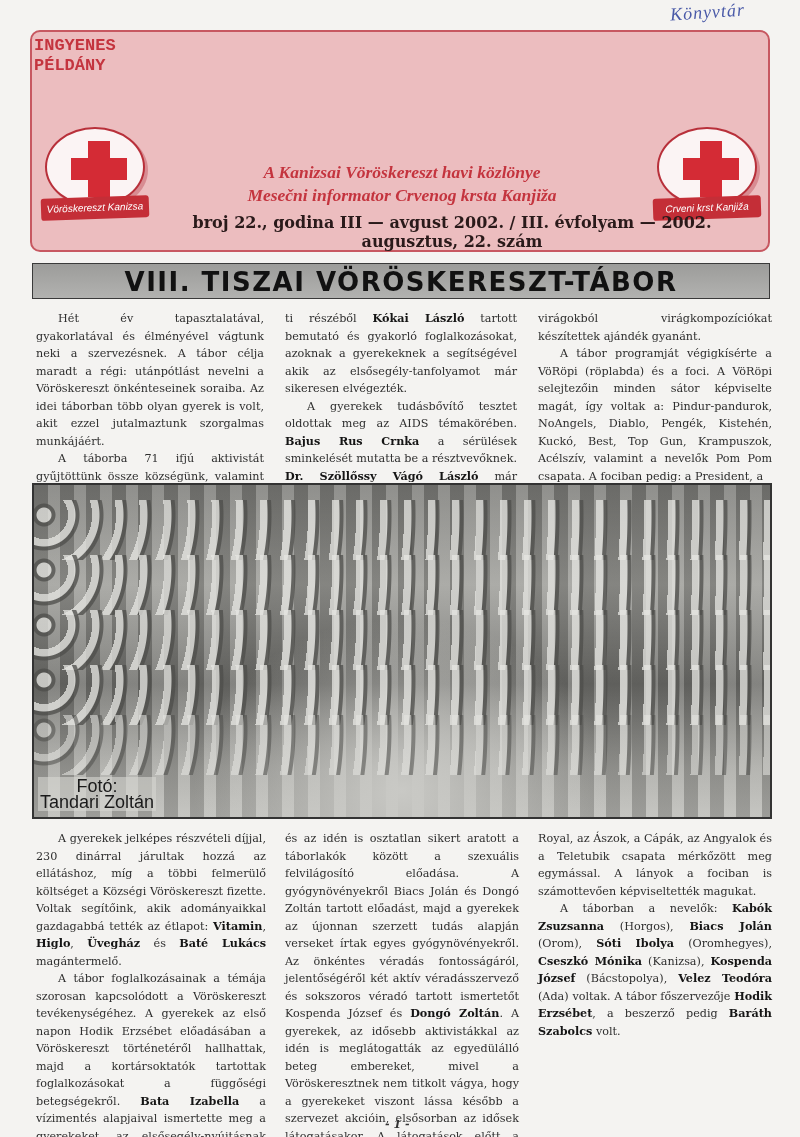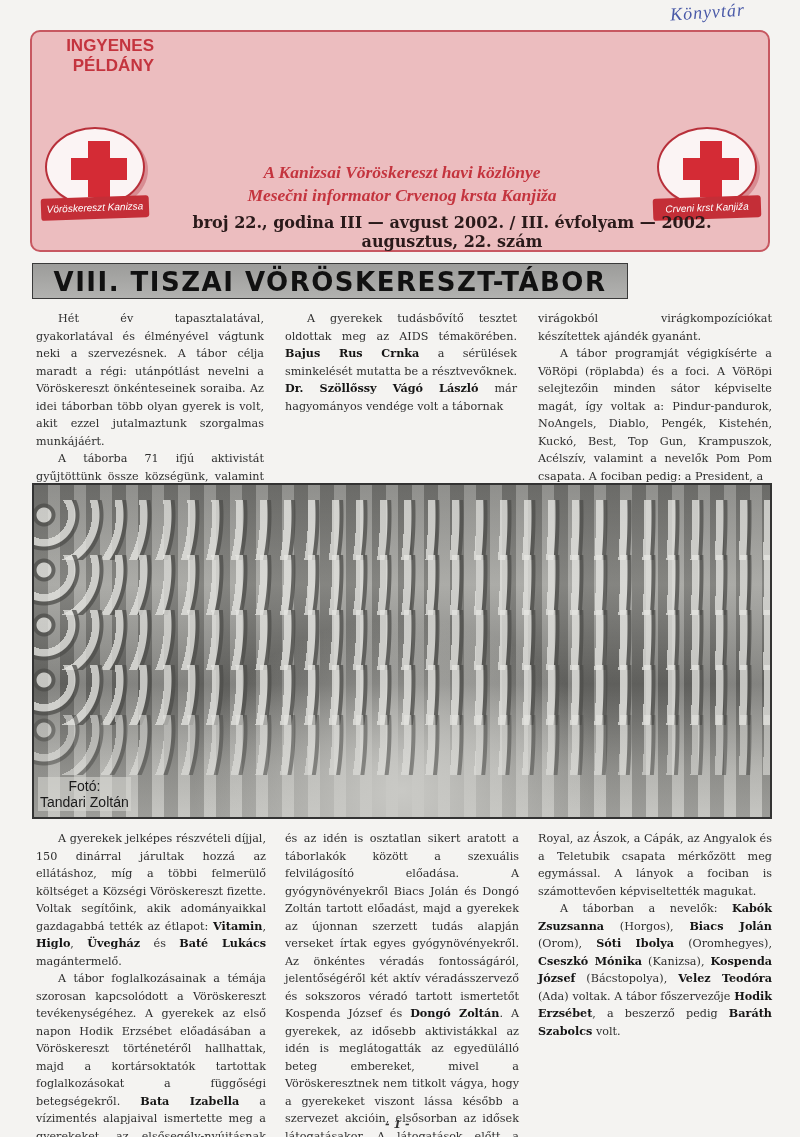--- a/index.html
+++ b/index.html
@@ -10,22 +10,22 @@
     position: absolute; left: 670px; top: 2px;
     font-family: "Liberation Serif", serif; font-style: italic;
     color: #4a5aa8; font-size: 18px; letter-spacing: 1px; transform: rotate(-4deg);
   }
 
   .masthead {
     position: absolute; left: 30px; top: 30px; width: 740px; height: 222px;
     background: #ecbdbf; border: 2px solid #c75861; border-radius: 10px;
   }
   .mast-corner {
-    position: absolute; font-family: Liberation Sans, sans-serif; font-weight: bold;
-    color: #c4343e; font-size: 17px; line-height: 20px; text-align: right;
+    position: absolute; font-family: Liberation Mono, monospace; font-weight: bold;
+    color: #c4343e; font-size: 17px; line-height: 20px; text-align: left;
   }
   .mast-left { left: 2px; top: 4px; width: 120px; }
   .mast-right { right: 2px; top: 4px; width: 125px; }
   .mast-title {
     position: absolute; left: 130px; top: -4px; width: 480px; text-align: center;
     font-family: "Liberation Serif", serif; font-style: italic; font-weight: bold;
     font-size: 86px; line-height: 110px; color: #f6dde0; letter-spacing: 1px;
     -webkit-text-stroke: 2px #c2323c;
     text-shadow: 3px 3px 0 #b3262f;
   }
@@ -53,21 +53,21 @@
     color: #c4343e; font-size: 17.5px;
   }
   .mast-sub1 { top: 130px; }
   .mast-sub2 { top: 153px; }
   .mast-issue {
     position: absolute; left: 120px; width: 600px; top: 181px; text-align: center;
     font-family: "DejaVu Serif", serif; font-weight: bold; font-size: 16px; color: #2a1a1a;
   }
 
   .headline-bar {
-    position: absolute; left: 32px; top: 263px; width: 596px; height: 36px;
+    position: absolute; left: 32px; top: 263px; width: 738px; height: 36px;
     background: linear-gradient(#9c9c9a, #b2b2b0);
     border: 1px solid #3a3a3a;
     font-family: "DejaVu Sans", sans-serif; font-weight: bold; font-size: 26px;
     color: #111; text-align: center; line-height: 36px; letter-spacing: 1.5px;
   }
 
   .col {
     position: absolute; font-family: "DejaVu Serif", serif; font-size: 11.2px;
     line-height: 17.5px; text-align: justify; color: #2e2e2e;
   }
@@ -84,21 +84,21 @@
       linear-gradient(#7a7a76 0%, #9d9d98 30%, #6b6b67 60%, #a8a8a3 85%, #bdbdb8 100%);
     overflow: hidden;
   }
   .photo-row {
     position: absolute; left: 0; width: 100%; height: 60px;
     background: repeating-radial-gradient(circle at 10px 15px, #e6e6e2 0 7px, #4d4d4a 8px 11px, rgba(0,0,0,0) 12px 24px);
     opacity: 0.75;
   }
   .credit {
     position: absolute; left: 4px; top: 292px; font-family: "Liberation Sans", sans-serif;
-    font-size: 14px; line-height: 16px; color: #1a1a1a; text-align: center;
+    font-size: 18px; line-height: 16px; color: #1a1a1a; text-align: center;
     background: rgba(215,215,210,0.6); padding: 1px 2px;
   }
 
   .page-num {
     position: absolute; left: 385px; top: 1118px; font-family: "DejaVu Serif", serif;
     font-style: italic; font-weight: bold; font-size: 11px; color: #333;
   }
 </style>
 </head>
 <body>
@@ -131,41 +131,42 @@
   <div class="mast-issue">broj 22., godina III — avgust 2002. / III. évfolyam — 2002. augusztus, 22. szám</div>
 </header>
 
 <h1 class="headline-bar">VIII. TISZAI VÖRÖSKERESZT-TÁBOR</h1>
 
 <div class="col" style="left:36px; top:310px; width:228px;">
   <p>Hét év tapasztalatával, gyakorlatával és élményével vágtunk neki a szervezésnek. A tábor célja maradt a régi: utánpótlást nevelni a Vöröskereszt önkénteseinek soraiba. Az idei táborban több olyan gyerek is volt, akit ezzel jutalmaztunk szorgalmas munkájáért.</p>
   <p>A táborba 71 ifjú aktivistát gyűjtöttünk össze községünk, valamint Ada és Topolya község területéről.</p>
 </div>
 <div class="col" style="left:285px; top:310px; width:232px;">
+  <p class="noindent"><span>ti részéből </span><b>Kókai László</b><span> tartott bemutató és gyakorló foglalkozásokat, azoknak a gyerekeknek a segítségével akik az elsősegély-tanfolyamot már sikeresen elvégezték.</span></p>
   <p><span>A gyerekek tudásbővítő tesztet oldottak meg az AIDS témakörében. </span><b>Bajus Rus Crnka</b><span> a sérülések sminkelését mutatta be a résztvevőknek. </span><b>Dr. Szöllőssy Vágó László</b><span> már hagyományos vendége volt a tábornak</span></p>
 </div>
 <div class="col" style="left:538px; top:310px; width:234px;">
   <p class="noindent">virágokból virágkompozíciókat készítettek ajándék gyanánt.</p>
   <p>A tábor programját végigkísérte a VöRöpi (röplabda) és a foci. A VöRöpi selejtezőin minden sátor képviselte magát, így voltak a: Pindur-pandurok, NoAngels, Diablo, Pengék, Kistehén, Kuckó, Best, Top Gun, Krampuszok, Acélszív, valamint a nevelők Pom Pom csapata. A fociban pedig: a President, a</p>
 </div>
 
 <figure class="photo">
   <div class="photo-row" style="top:15px;"></div>
   <div class="photo-row" style="top:70px;"></div>
   <div class="photo-row" style="top:125px;"></div>
   <div class="photo-row" style="top:180px;"></div>
   <div class="photo-row" style="top:230px; opacity:0.55;"></div>
   <figcaption class="credit">
     <div>Fotó:</div>
     <div>Tandari Zoltán</div>
   </figcaption>
 </figure>
 
 <div class="col" style="left:36px; top:830px; width:230px;">
-  <p><span>A gyerekek jelképes részvételi díjjal, 150 dinárral járultak hozzá az ellátáshoz, míg a többi felmerülő költséget a Községi Vöröskereszt fizette. Voltak segítőink, akik adományaikkal gazdagabbá tették az étlapot: </span><b>Vitamin</b><span>, </span><b>Higlo</b><span>, </span><b>Üvegház</b><span> és </span><b>Baté Lukács</b><span> magántermelő.</span></p>
+  <p><span>A gyerekek jelképes részvételi díjjal, 230 dinárral járultak hozzá az ellátáshoz, míg a többi felmerülő költséget a Községi Vöröskereszt fizette. Voltak segítőink, akik adományaikkal gazdagabbá tették az étlapot: </span><b>Vitamin</b><span>, </span><b>Higlo</b><span>, </span><b>Üvegház</b><span> és </span><b>Baté Lukács</b><span> magántermelő.</span></p>
   <p><span>A tábor foglalkozásainak a témája szorosan kapcsolódott a Vöröskereszt tevékenységéhez. A gyerekek az első napon Hodik Erzsébet előadásában a Vöröskereszt történetéről hallhattak, majd a kortársoktatók tartottak foglalkozásokat a függőségi betegségekről. </span><b>Bata Izabella</b><span> a vízimentés alapjaival ismertette meg a gyerekeket, az elsősegély-nyújtásnak úgy az elméleti, mint a gyakorla-</span></p>
 </div>
 <div class="col" style="left:285px; top:830px; width:234px;">
   <p class="noindent"><span>és az idén is osztatlan sikert aratott a táborlakók között a szexuális felvilágosító előadása. A gyógynövényekről Biacs Jolán és Dongó Zoltán tartott előadást, majd a gyerekek az újonnan szerzett tudás alapján verseket írtak egyes gyógynövényekről. Az önkéntes véradás fontosságáról, jelentőségéről két aktív véradásszervező és sokszoros véradó tartott ismertetőt Kospenda József és </span><b>Dongó Zoltán</b><span>. A gyerekek, az idősebb aktivistákkal az idén is meglátogatták az egyedülálló beteg embereket, mivel a Vöröskeresztnek nem titkolt vágya, hogy a gyerekeket viszont lássa később a szervezet akcióin, elsősorban az idősek látogatásakor. A látogatások előtt a gyerekek száraz</span></p>
 </div>
 <div class="col" style="left:538px; top:830px; width:234px;">
   <p class="noindent">Royal, az Ászok, a Cápák, az Angyalok és a Teletubik csapata mérkőzött meg egymással. A lányok a fociban is számottevően képviseltették magukat.</p>
   <p><span>A táborban a nevelők: </span><b>Kabók Zsuzsanna</b><span> (Horgos), </span><b>Biacs Jolán</b><span> (Orom), </span><b>Sóti Ibolya</b><span> (Oromhegyes), </span><b>Cseszkó Mónika</b><span> (Kanizsa), </span><b>Kospenda József</b><span> (Bácstopolya), </span><b>Velez Teodóra</b><span> (Ada) voltak. A tábor főszervezője </span><b>Hodik Erzsébet</b><span>, a beszerző pedig </span><b>Baráth Szabolcs</b><span> volt.</span></p>
 </div>
 

